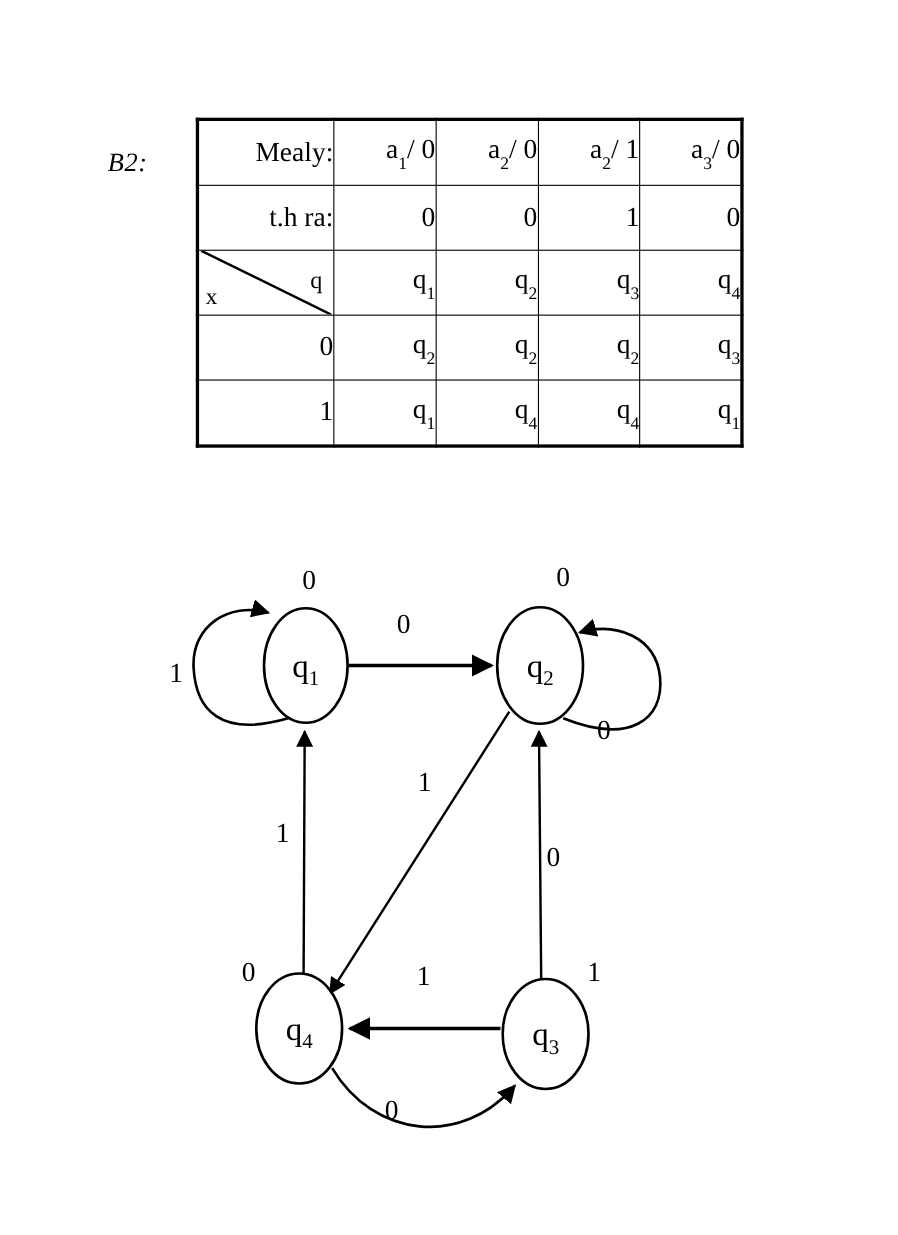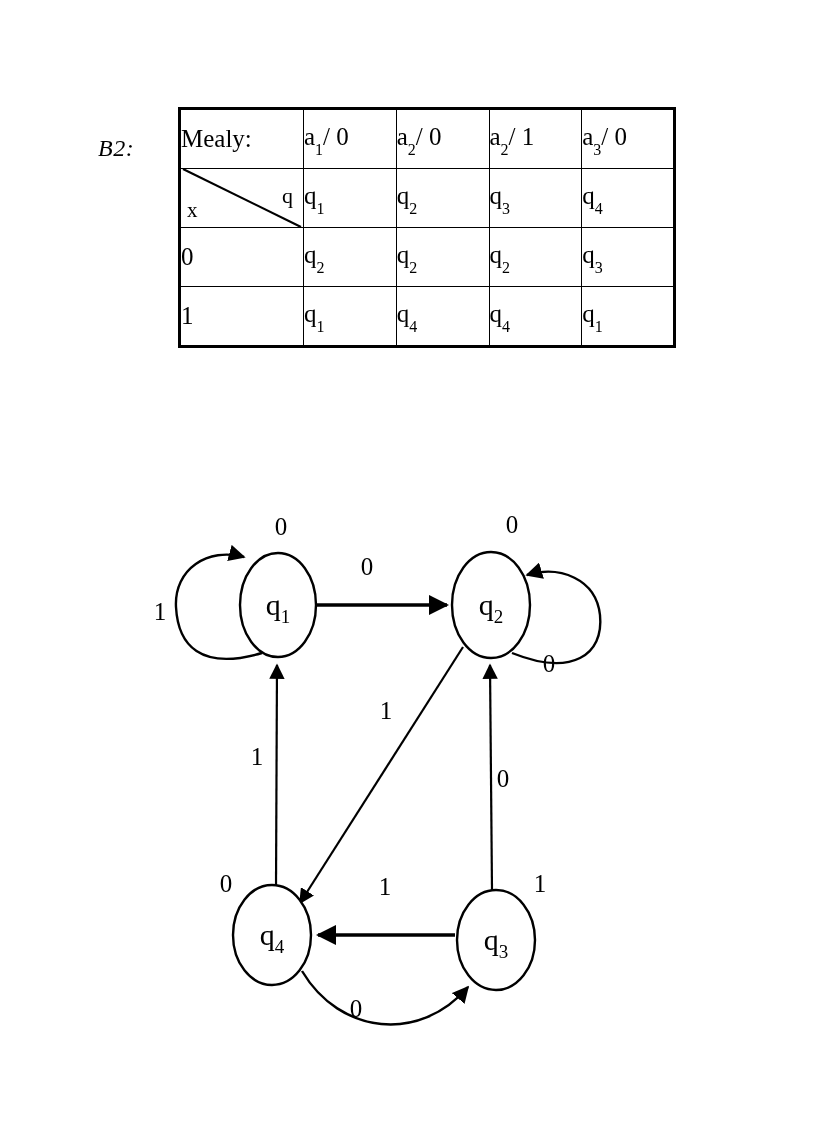--- a/index.html
+++ b/index.html
@@ -40,21 +40,21 @@
     position: absolute;
     left: 178px;
     top: 107px;
     width: 498px;
     border-collapse: collapse;
     table-layout: fixed;
     border: 3px solid #000;
   }
   #mealy-table td {
     border: 1.5px solid #000;
-    text-align: left;
+    text-align: right;
     vertical-align: middle;
     font-size: 25px;
     height: 58px;
     padding: 0;
     position: relative;
     white-space: nowrap;
   }
   #mealy-table td.firstcol {
     width: 122px;
   }
@@ -132,20 +132,27 @@
           <span>a</span><span class="sub">2</span><span>/ 0</span>
         </td>
         <td>
           <span>a</span><span class="sub">2</span><span>/ 1</span>
         </td>
         <td>
           <span>a</span><span class="sub">3</span><span>/ 0</span>
         </td>
       </tr>
 
+      <tr>
+        <td class="firstcol">t.h ra:</td>
+        <td>0</td>
+        <td>0</td>
+        <td>1</td>
+        <td>0</td>
+      </tr>
 
       <tr>
         <td class="firstcol corner">
           <svg class="diag" viewBox="0 0 122 58" preserveAspectRatio="none">
             <line x1="2" y1="0" x2="120" y2="58" stroke="#000" stroke-width="2.2" vector-effect="non-scaling-stroke"></line>
           </svg>
           <span class="corner-x">x</span>
           <span class="corner-q">q</span>
         </td>
         <td>

